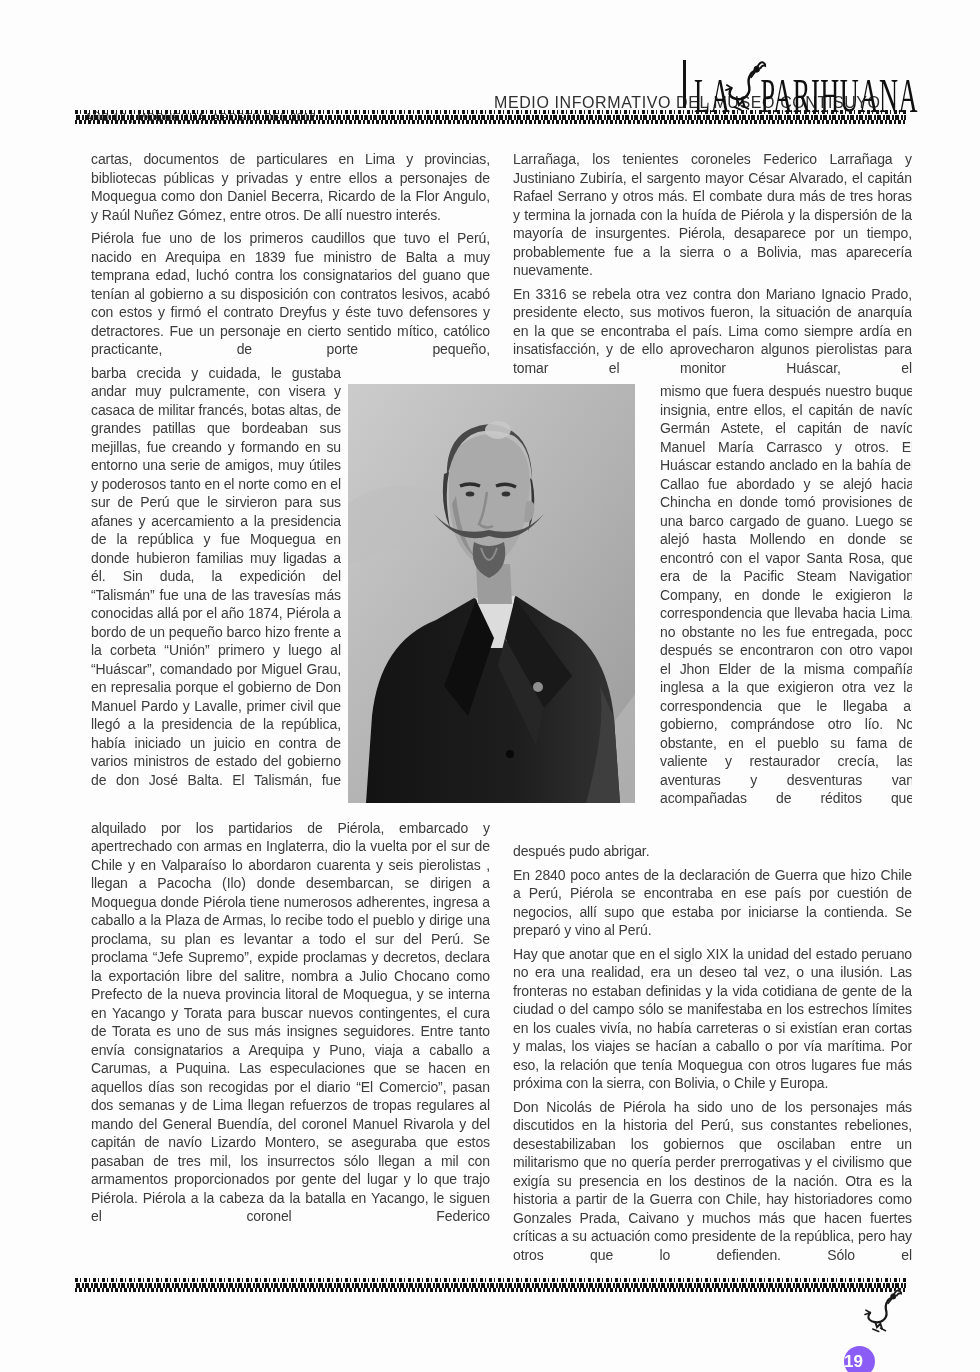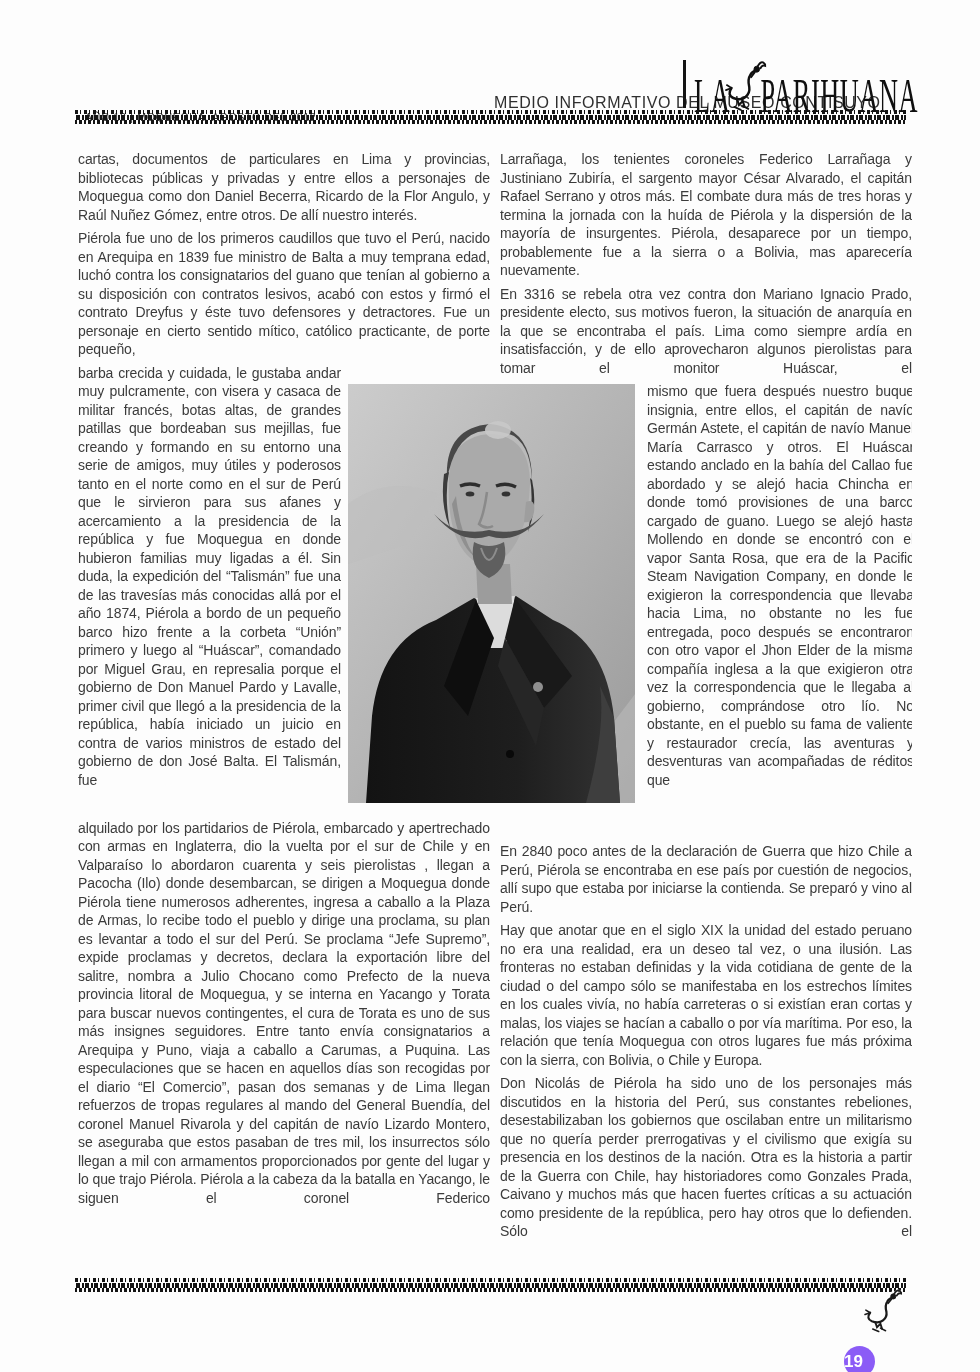--- a/index.html
+++ b/index.html
@@ -40,21 +40,21 @@
   }
   .strip-top{top:110px;}
   .strip-bottom{top:1278px;}
   
   .article{
     position:absolute;left:78px;top:150px;width:834px;height:1122px;
     display:flex;gap:10px;overflow:hidden;
   }
   .col{width:412px;font-size:14px;line-height:18.5px;letter-spacing:-.1px;
        text-align:justify;color:#3b3b3b;}
-  .col p{margin:0 0 5px 0;}
+  .col p{margin:0 0 5px 13px;}
   .col p.cont{text-align-last:justify;}
   .block-narrow-left{width:263px;height:455px;overflow:hidden;}
   .block-narrow-right{width:267px;margin-left:147px;height:460px;overflow:hidden;}
   
   .photo{
     position:absolute;left:348px;top:384px;width:287px;height:419px;z-index:5;margin:0;
   }
   
   .page-badge{
     position:absolute;left:844px;top:1346px;width:31px;height:31px;border-radius:50%;
@@ -115,20 +115,21 @@
 
     <div class="col">
       <div>
         <p>Larrañaga, los tenientes coroneles Federico Larrañaga y Justiniano Zubiría, el sargento mayor César Alvarado, el capitán Rafael Serrano y otros más. El combate dura más de tres horas y termina la jornada con la huída de Piérola y la dispersión de la mayoría de insurgentes. Piérola, desaparece por un tiempo, probablemente fue a la sierra o a Bolivia, mas aparecería nuevamente.</p>
         <p class="cont">En 3316 se rebela otra vez contra don Mariano Ignacio Prado, presidente electo, sus motivos fueron, la situación de anarquía en la que se encontraba el país. Lima como siempre ardía en insatisfacción, y de ello aprovecharon algunos pierolistas para tomar el monitor Huáscar, el</p>
       </div>
       <div class="block-narrow-right">
         <p class="cont">mismo que fuera después nuestro buque insignia, entre ellos, el capitán de navío Germán Astete, el capitán de navío Manuel María Carrasco y otros. El Huáscar estando anclado en la bahía del Callao fue abordado y se alejó hacia Chincha en donde tomó provisiones de una barco cargado de guano. Luego se alejó hasta Mollendo en donde se encontró con el vapor Santa Rosa, que era de la Pacific Steam Navigation Company, en donde le exigieron la correspondencia que llevaba hacia Lima, no obstante no les fue entregada, poco después se encontraron con otro vapor el Jhon Elder de la misma compañía inglesa a la que exigieron otra vez la correspondencia que le llegaba al gobierno, comprándose otro lío. No obstante, en el pueblo su fama de valiente y restaurador crecía, las aventuras y desventuras van acompañadas de réditos que</p>
       </div>
       <div>
+        <p>después pudo abrigar.</p>
         <p>En 2840 poco antes de la declaración de Guerra que hizo Chile a Perú, Piérola se encontraba en ese país por cuestión de negocios, allí supo que estaba por iniciarse la contienda. Se preparó y vino al Perú.</p>
         <p>Hay que anotar que en el siglo XIX la unidad del estado peruano no era una realidad, era un deseo tal vez, o una ilusión. Las fronteras no estaban definidas y la vida cotidiana de gente de la ciudad o del campo sólo se manifestaba en los estrechos límites en los cuales vivía, no había carreteras o si existían eran cortas y malas, los viajes se hacían a caballo o por vía marítima. Por eso, la relación que tenía Moquegua con otros lugares fue más próxima con la sierra, con Bolivia, o Chile y Europa.</p>
         <p class="cont">Don Nicolás de Piérola ha sido uno de los personajes más discutidos en la historia del Perú, sus constantes rebeliones, desestabilizaban los gobiernos que oscilaban entre un militarismo que no quería perder prerrogativas y el civilismo que exigía su presencia en los destinos de la nación. Otra es la historia a partir de la Guerra con Chile, hay historiadores como Gonzales Prada, Caivano y muchos más que hacen fuertes críticas a su actuación como presidente de la república, pero hay otros que lo defienden. Sólo el</p>
       </div>
     </div>
   </main>
 
   <figure class="photo">
     <svg width="287" height="419" viewBox="0 0 287 419">
       <defs>

